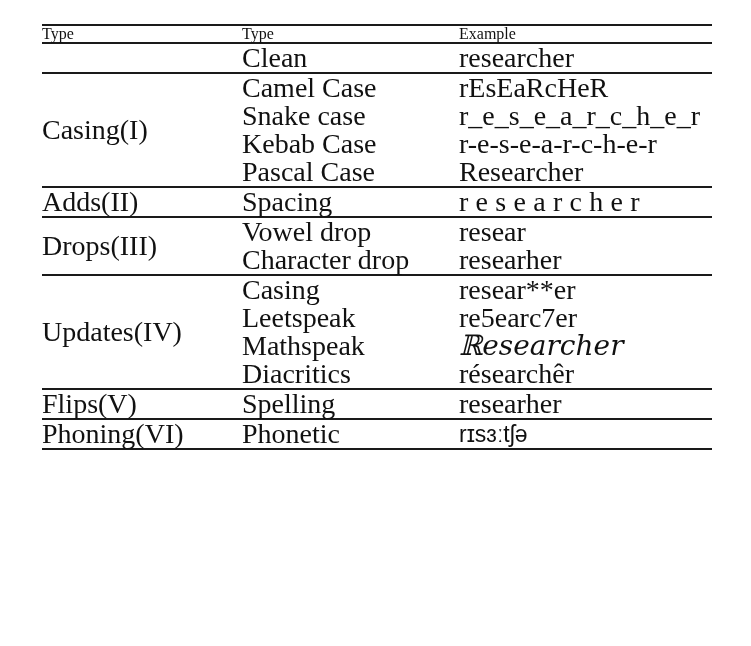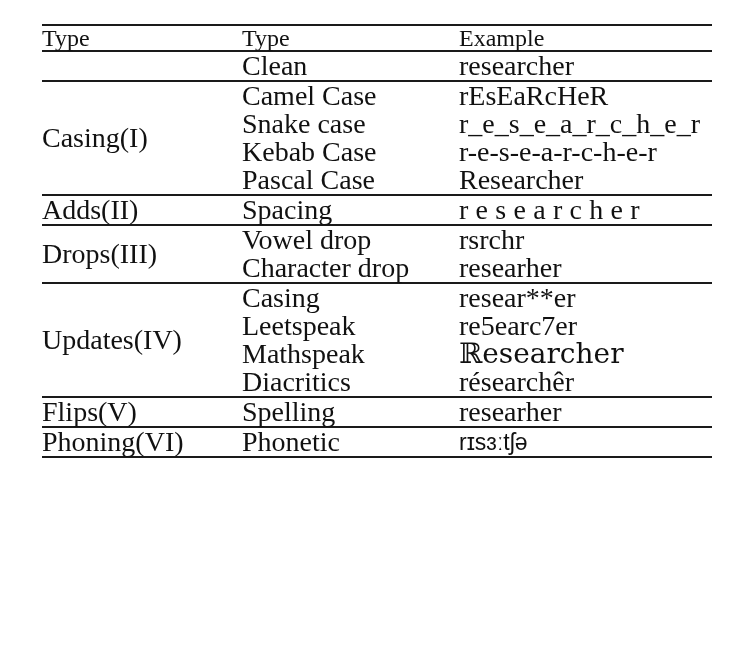--- a/index.html
+++ b/index.html
@@ -39,21 +39,21 @@
     padding: 0;
     text-align: left;
     vertical-align: middle;
     font-weight: normal;
     line-height: 1.0;
     white-space: nowrap;
   }
 
   thead th {
     font-weight: bold;
-    font-size: 24px;
+    font-size: 16px;
     padding: 11px 0 12px 8px;
   }
   thead tr.head-row th { border-top: 2.6px solid #1a1a1a; }
 
   tbody td {
     padding: 6px 0 7px 8px;
     font-size: 28px;
   }
 
   td.type-cell {
@@ -74,20 +74,21 @@
     letter-spacing: 0.26em;
   }
 
   .ipa {
     font-family: Liberation Sans, sans-serif;
     font-size: 23px;
   }
 
   .mathspeak {
     font-family: "DejaVu Serif", "Liberation Serif", serif;
+    font-style: italic;
   }
 </style>
 </head>
 <body>
 
 <div class="table-wrap">
   <table class="paper-table">
     <colgroup>
       <col class="col-type">
       <col class="col-name">
@@ -124,21 +125,21 @@
           <td>Researcher</td>
         </tr>
         <tr class="group-start">
           <td class="type-cell" rowspan="1">Adds(II)</td>
           <td>Spacing</td>
           <td class="ex-spacing">researcher</td>
         </tr>
         <tr class="group-start">
           <td class="type-cell" rowspan="2">Drops(III)</td>
           <td>Vowel drop</td>
-          <td>rsrchr</td>
+          <td>resear</td>
         </tr>
         <tr>
           <td>Character drop</td>
           <td>researher</td>
         </tr>
         <tr class="group-start">
           <td class="type-cell" rowspan="4">Updates(IV)</td>
           <td>Casing</td>
           <td>resear**er</td>
         </tr>

